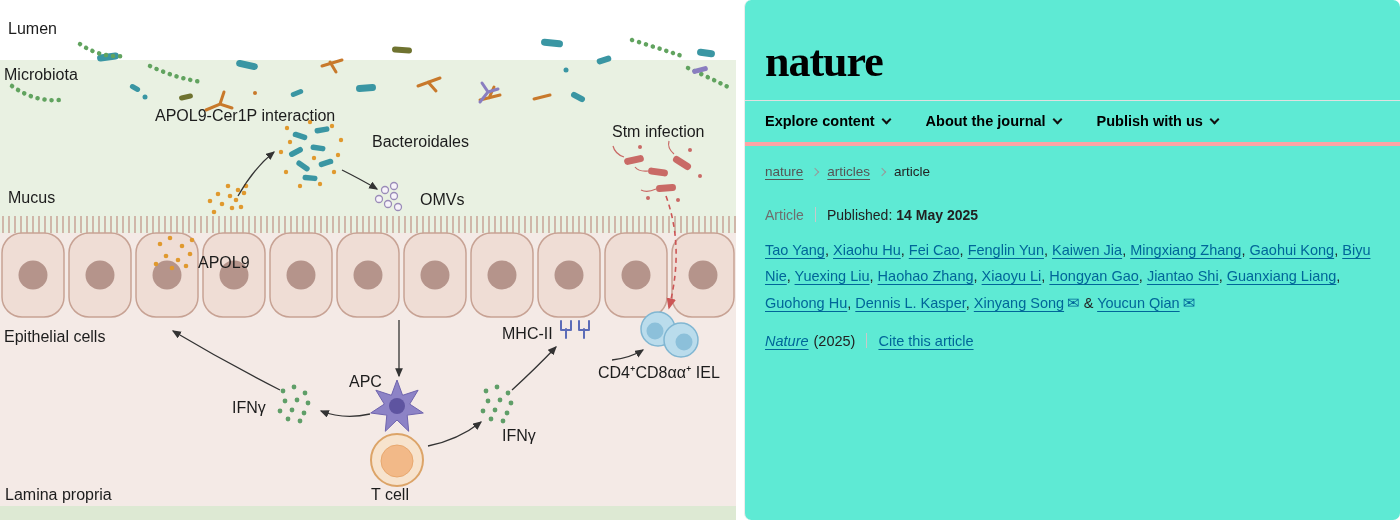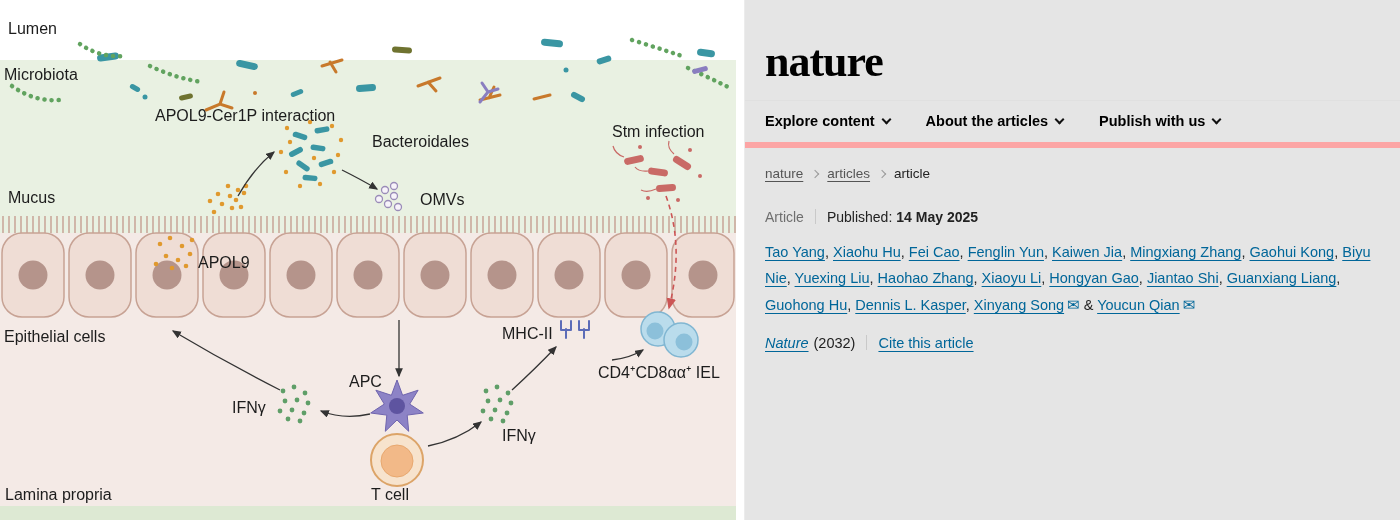--- a/index.html
+++ b/index.html
@@ -6,26 +6,26 @@
   html,body { width:1400px; height:520px; overflow:hidden; background:#fff;
     font-family:"Liberation Sans", sans-serif; color:#222; }
   .page { display:flex; width:1400px; height:520px; }
 
   
   .figure-panel { position:relative; width:744px; height:376px; flex:none; background:#fff; }
   .figure-panel svg { position:absolute; left:0; top:0; }
   .fig-label { position:absolute; font-size:16px; color:#1c1c1c; white-space:nowrap; line-height:1.15; }
 
   
-  .article-panel { position:relative; flex:1; height:520px; background:#e5e5e5; border-left:1px solid #ececec; }
+  .article-panel { position:relative; flex:1; height:520px; background:#5eead4; border-left:1px solid #ececec;border-radius:7px; }
   .masthead { padding:40px 0 0 20px; }
   .logo { font-family:"Liberation Serif", serif; font-weight:700; font-size:44px; line-height:1;
     letter-spacing:-1px; color:#000; cursor:pointer; display:inline-block; }
   .nav-row { display:flex; gap:36px; align-items:center; margin-top:16px; padding:12px 0 13px 20px;
-    border-top:1px solid #e0e0e0; border-bottom:6px solid #fca5a5; font-weight:700; font-size:14.5px; color:#000; }
+    border-top:1px solid #e0e0e0; border-bottom:4px solid #fca5a5; font-weight:700; font-size:14.5px; color:#000; }
   .nav-item { cursor:pointer; white-space:nowrap; }
   .nav-chev { display:inline-block; width:7px; height:7px; border-right:2px solid #111;
     border-bottom:2px solid #111; transform:rotate(45deg); margin-left:8px; vertical-align:3px; }
   .breadcrumb { padding:18px 0 0 20px; font-size:13.5px; color:#333; }
   .crumb-link { color:#555; text-decoration:underline; text-underline-offset:2.5px; cursor:pointer; }
   .crumb-sep { display:inline-block; width:6px; height:6px; border-top:1.5px solid #999;
     border-right:1.5px solid #999; transform:rotate(45deg); margin:0 9px 0 9px; vertical-align:1px; }
   .crumb-current { color:#222; }
   .meta-row { margin:28px 0 5px 20px; font-size:14px; color:#222; }
   .meta-type { color:#6e6e6e; }
@@ -346,37 +346,37 @@
 
     <div class="masthead">
       <div class="logo">nature</div>
     </div>
 
     <div class="nav-row">
       <div class="nav-item">
         <span>Explore content</span><span class="nav-chev"></span>
       </div>
       <div class="nav-item">
-        <span>About the articles</span><span class="nav-chev"></span>
+        <span>About the journal</span><span class="nav-chev"></span>
       </div>
       <div class="nav-item">
         <span>Publish with us</span><span class="nav-chev"></span>
       </div>
     </div>
 
     <div class="breadcrumb">
       <a class="crumb-link">nature</a><span class="crumb-sep"></span><a class="crumb-link">articles</a><span class="crumb-sep"></span><span class="crumb-current">article</span>
     </div>
 
     <div class="meta-row">
       <span class="meta-type">Article</span><span class="vbar"></span><span>Published:</span><span class="meta-date">14 May 2025</span>
     </div>
 
 
     <div class="authors"><a class="author-link">Tao Yang</a>, <a class="author-link">Xiaohu Hu</a>, <a class="author-link">Fei Cao</a>, <a class="author-link">Fenglin Yun</a>, <a class="author-link">Kaiwen Jia</a>, <a class="author-link">Mingxiang Zhang</a>, <a class="author-link">Gaohui Kong</a>, <a class="author-link">Biyu Nie</a>, <a class="author-link">Yuexing Liu</a>, <a class="author-link">Haohao Zhang</a>, <a class="author-link">Xiaoyu Li</a>, <a class="author-link">Hongyan Gao</a>, <a class="author-link">Jiantao Shi</a>, <a class="author-link">Guanxiang Liang</a>, <a class="author-link">Guohong Hu</a>, <a class="author-link">Dennis L. Kasper</a>, <a class="author-link">Xinyang Song</a><span class="envelope">✉</span> &amp; <a class="author-link">Youcun Qian</a><span class="envelope">✉</span></div>
 
     <div class="cite-row">
-      <a class="journal-link">Nature</a><span class="year">(2032)</span><span class="vbar"></span><a class="cite-link">Cite this article</a>
+      <a class="journal-link">Nature</a><span class="year">(2025)</span><span class="vbar"></span><a class="cite-link">Cite this article</a>
     </div>
 
 
   </div>
 </div>
 
 </body></html>

